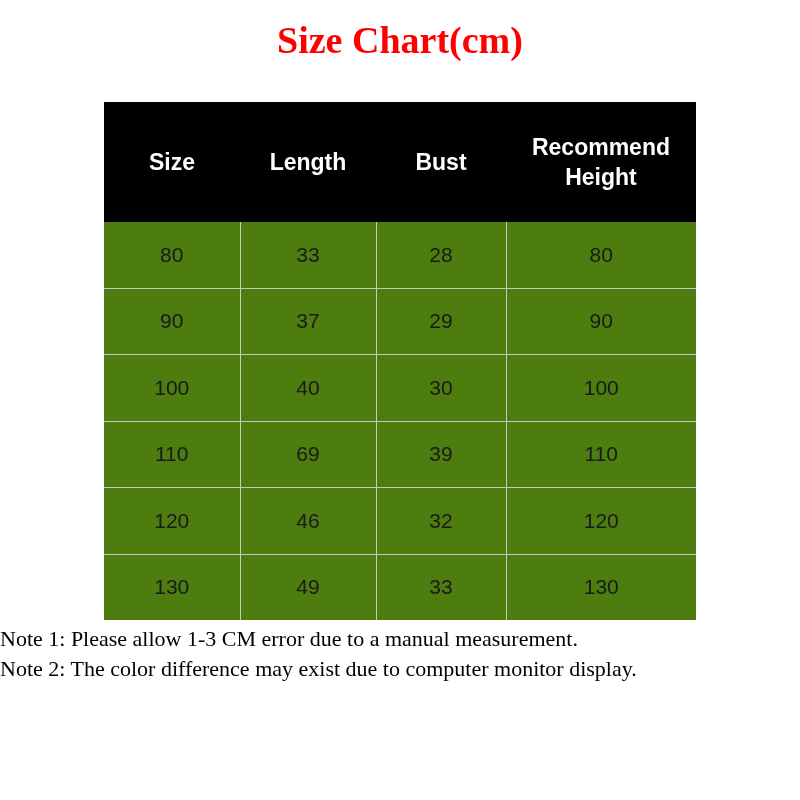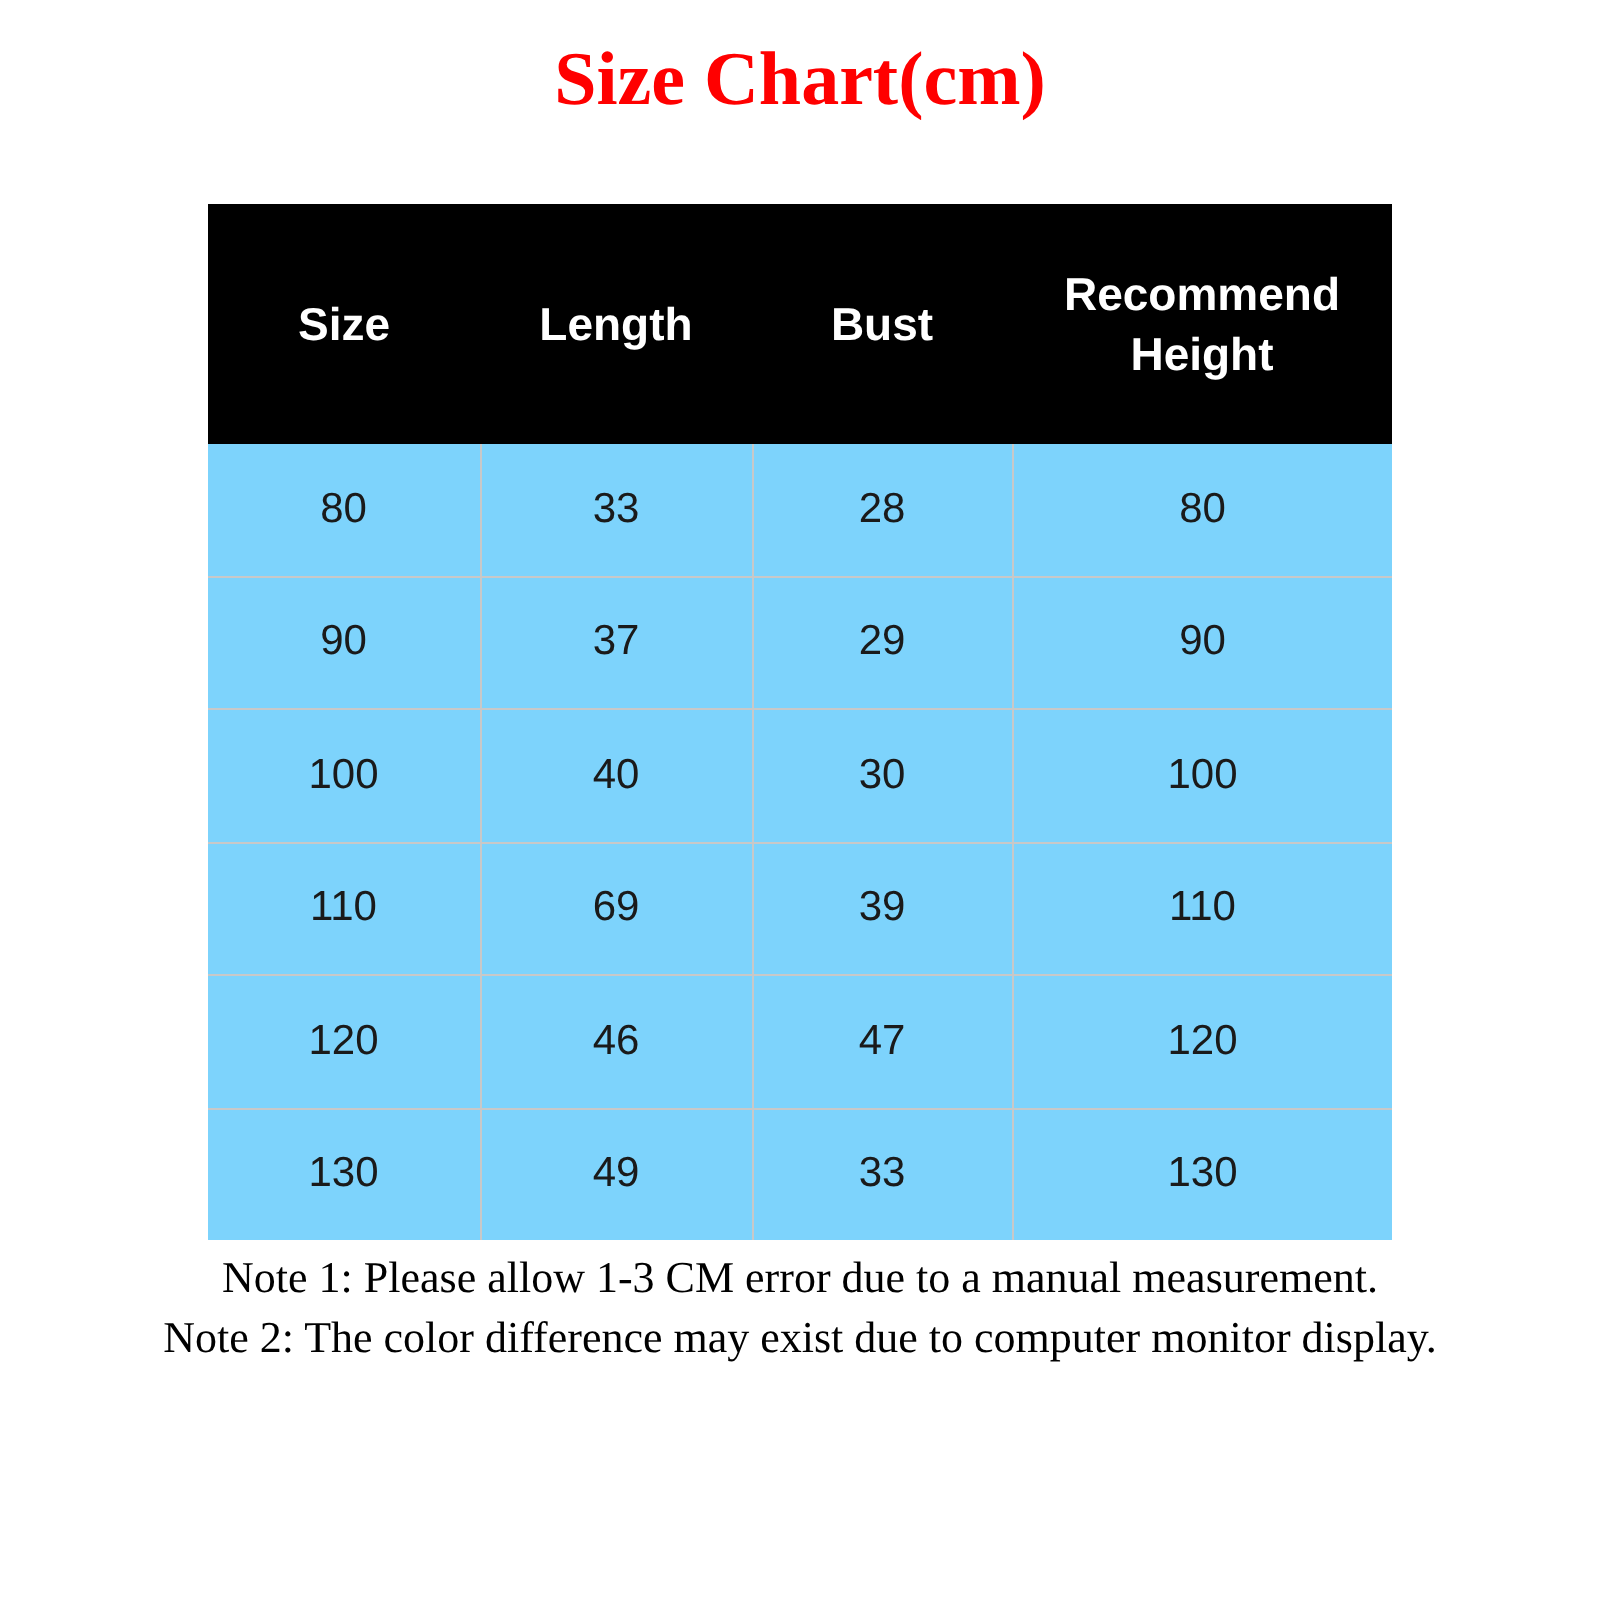--- a/index.html
+++ b/index.html
@@ -53,21 +53,21 @@
     color: #ffffff;
     font-family: "Liberation Sans", sans-serif;
     font-weight: bold;
     font-size: 23px;
     height: 112px;
     padding: 4px 6px;
     line-height: 30px;
     border: none;
   }
   table.size-table tbody td {
-    background: #7dd3fc;
+    background: #4d7c0f;
     color: #1a1a1a;
     font-family: "Liberation Sans", sans-serif;
     font-weight: normal;
     font-size: 21px;
     height: 63.5px;
     border-right: 1px solid #c8c8c8;
     border-bottom: 1px solid #c8c8c8;
   }
   table.size-table tbody tr td:last-child {
     border-right: none;
@@ -83,21 +83,21 @@
   .notes {
     position: absolute;
     left: 0;
     top: 612px;
     width: 800px;
   }
   .note {
     font-family: "Liberation Serif", serif;
     font-size: 22px;
     color: #000000;
-    text-align: center;
+    text-align: left;
     line-height: 30px;
   }
   .note-1 { margin-top: 12px; }
   .note-2 { }
 </style>
 </head>
 <body>
 
 <div class="page">
 
@@ -140,21 +140,21 @@
         </tr>
         <tr>
           <td>110</td>
           <td>69</td>
           <td>39</td>
           <td>110</td>
         </tr>
         <tr>
           <td>120</td>
           <td>46</td>
-          <td>47</td>
+          <td>32</td>
           <td>120</td>
         </tr>
         <tr>
           <td>130</td>
           <td>49</td>
           <td>33</td>
           <td>130</td>
         </tr>
       </tbody>
     </table>

